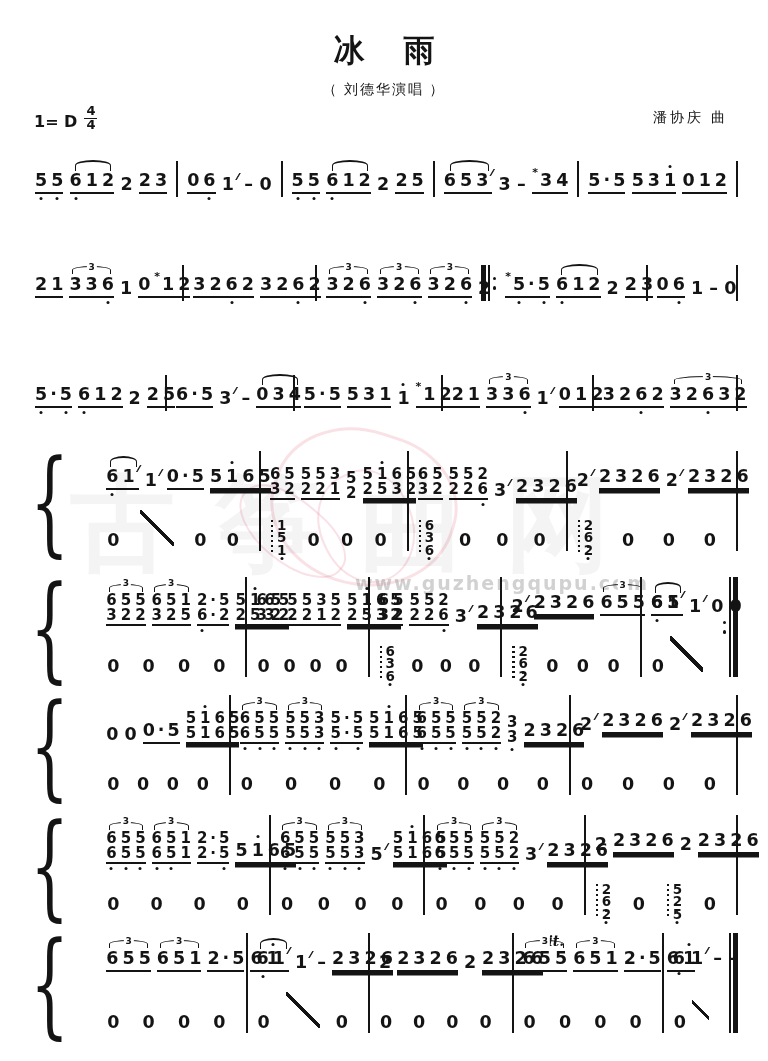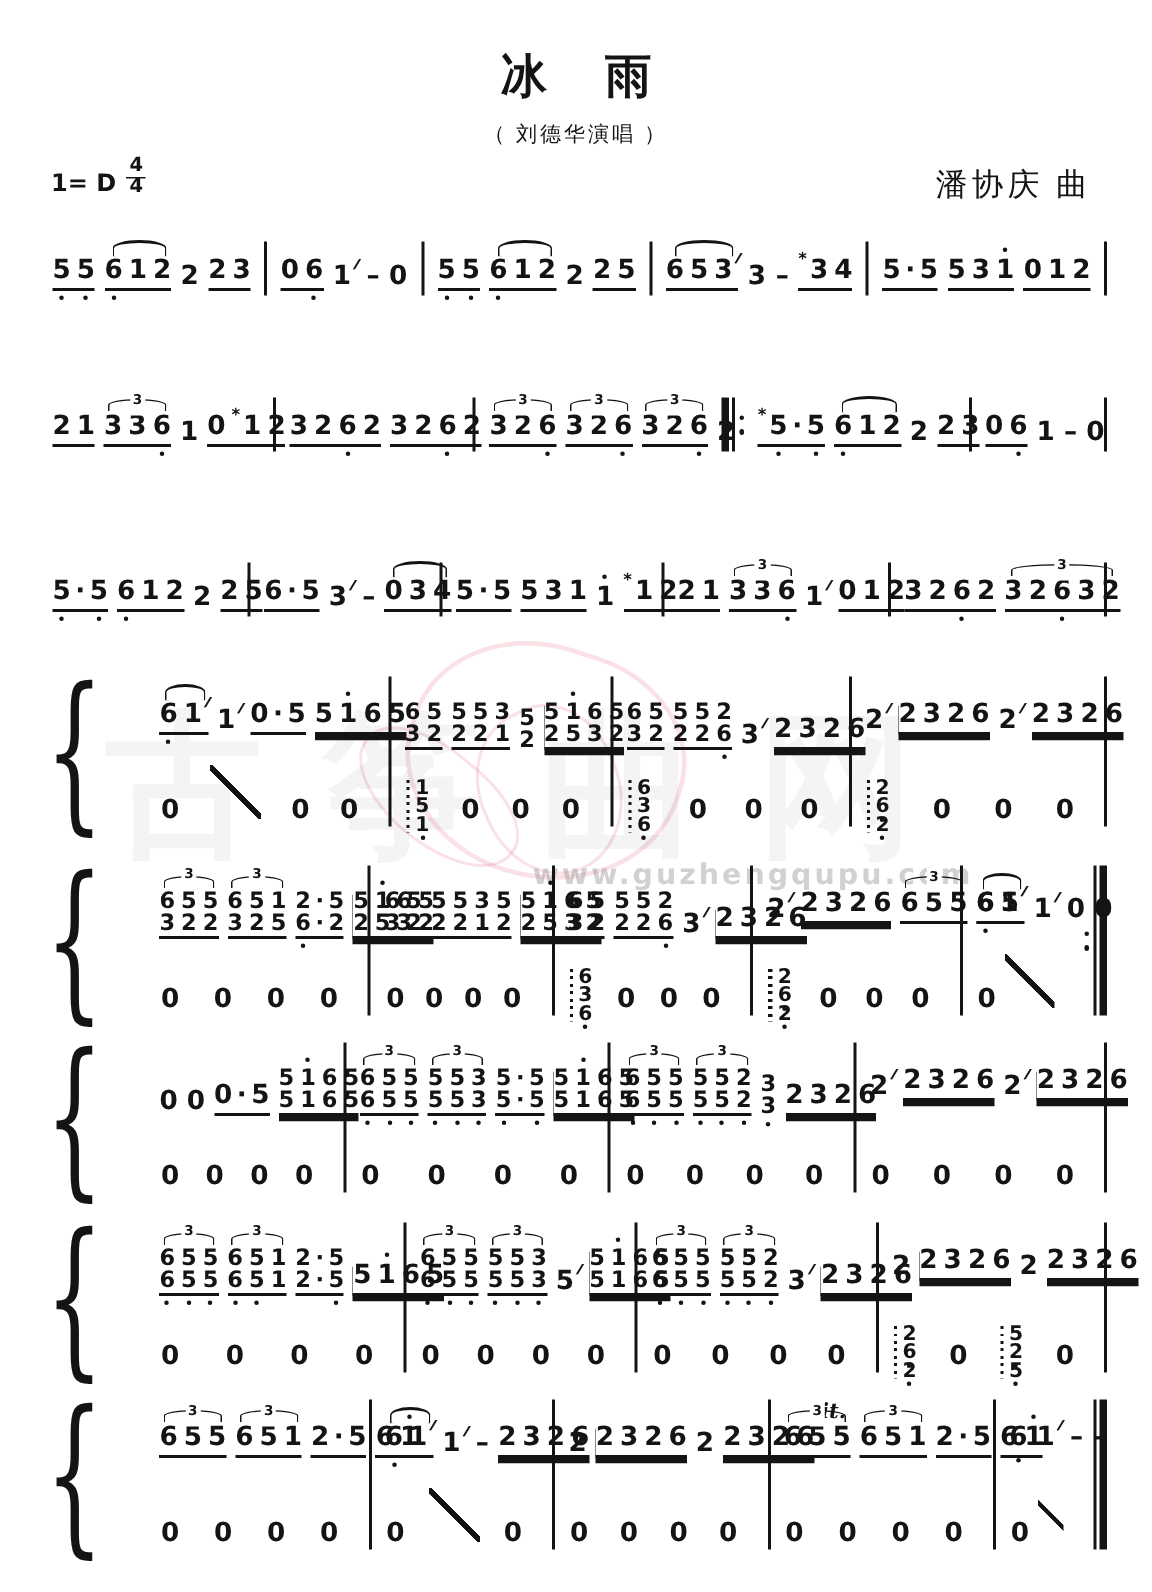--- a/index.html
+++ b/index.html
@@ -9,22 +9,22 @@
   
   .hdr{position:relative;padding-top:30px}
   .title{text-align:center;font-family:"DejaVu Serif","Liberation Serif",serif;
          font-weight:bold;font-size:31px;letter-spacing:14px;text-indent:14px}
   .subtitle{text-align:center;font-family:Liberation Serif, serif;
             font-size:14px;margin-top:9px;letter-spacing:2px}
   .metarow{position:relative;height:34px;margin-top:4px}
   .keysig{position:absolute;left:34px;top:2px;font-weight:bold;font-size:16px;display:flex;align-items:flex-end;gap:7px}
   .frac{display:inline-flex;flex-direction:column;align-items:center;font-size:13px;line-height:12px;font-weight:bold}
   .frac .num{border-bottom:1.5px solid #141414;padding:0 2px 1px}
-  .composer{position:absolute;right:40px;top:6px;font-family:Liberation Serif, serif;
-            font-size:21px;letter-spacing:3px}
+  .composer{position:absolute;right:40px;top:6px;font-family:Liberation Sans, sans-serif;
+            font-size:14px;letter-spacing:3px}
   
   .wm{position:absolute;left:0;top:0;width:100%;height:100%;pointer-events:none;z-index:0}
   .wm .swirl{position:absolute;border:3px solid rgba(228,120,140,.22);border-radius:50% 45% 55% 50%;}
   .wm .s1{left:270px;top:430px;width:180px;height:150px;transform:rotate(18deg)}
   .wm .s2{left:320px;top:470px;width:90px;height:110px;transform:rotate(-25deg);border-width:2px}
   .wm .s3{left:230px;top:500px;width:120px;height:60px;transform:rotate(40deg);border-width:2px}
   .wm .bigtext{position:absolute;left:70px;top:455px;width:640px;font-size:105px;font-weight:bold;
                letter-spacing:40px;color:rgba(60,60,60,.055);white-space:nowrap}
   .wm .urltext{position:absolute;left:355px;top:572px;font-size:19px;font-weight:bold;
                color:rgba(140,140,140,.4);letter-spacing:2px}

